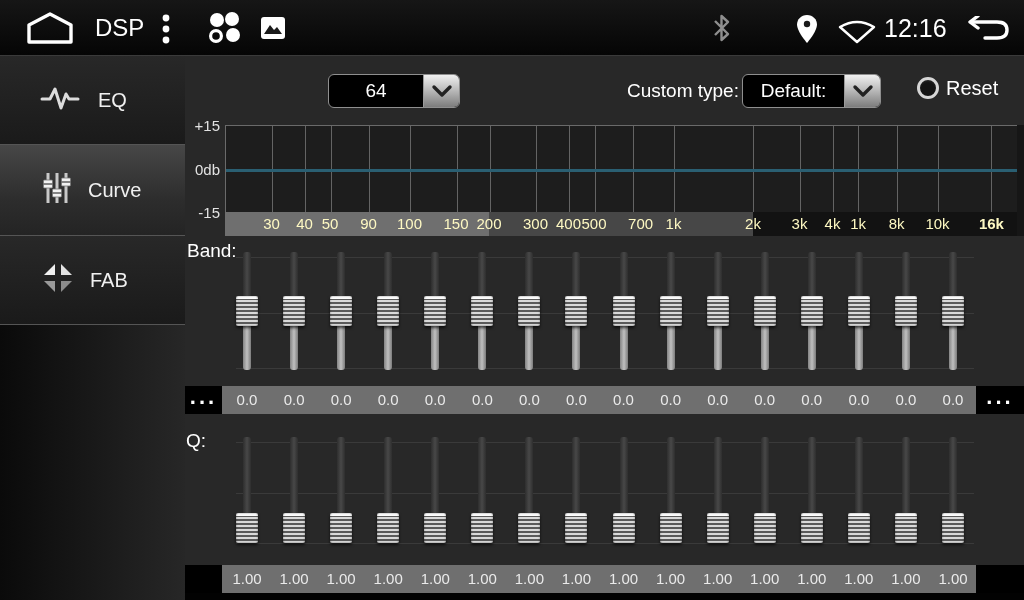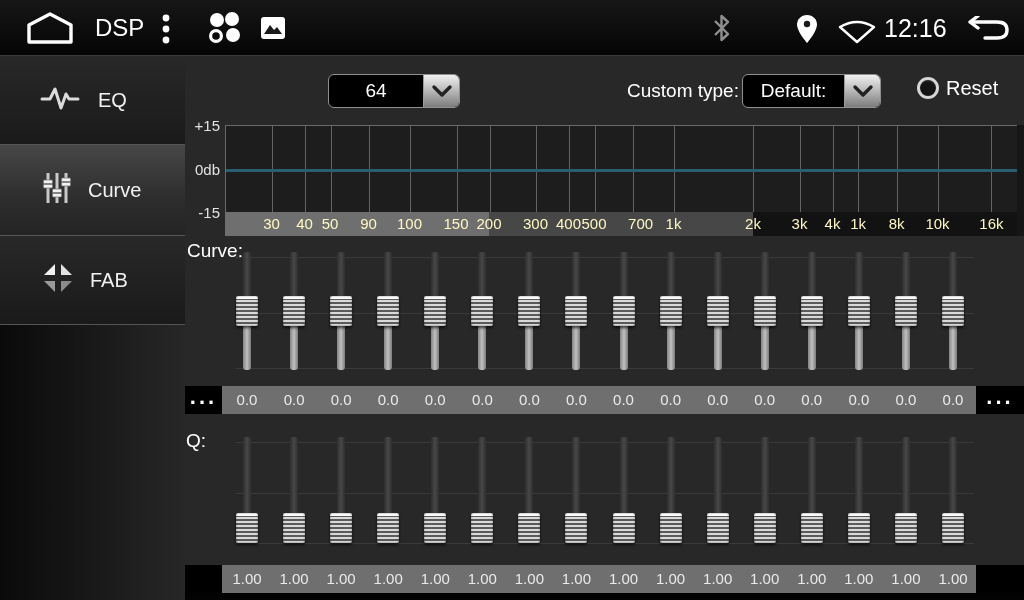--- a/index.html
+++ b/index.html
@@ -225,30 +225,30 @@
       <div class="ftick" style="left: 43.3677%;">400</div>
       <div class="ftick" style="left: 46.598%;">500</div>
       <div class="ftick" style="left: 51.4689%; margin-left: 8px;">700</div>
       <div class="ftick" style="left: 56.6323%;">1k</div>
       <div class="ftick" style="left: 66.6667%;">2k</div>
       <div class="ftick" style="left: 72.5364%;">3k</div>
       <div class="ftick" style="left: 76.701%;">4k</div>
       <div class="ftick" style="left: 79.9313%;">1k</div>
       <div class="ftick" style="left: 84.8023%;">8k</div>
       <div class="ftick" style="left: 89.9657%;">10k</div>
-      <div class="ftick" style="left: 96.7697%;">16k</div>
+      <div class="ftick" style="left: 96.7697%; font-weight: bold;">16k</div>
     </div>
   <div id="plot-right-gap"></div>
   <div id="ylabels">
       <div class="ylab" style="left: 188px; top: 125px;">+15</div>
       <div class="ylab" style="left: 188px; top: 168.5px;">0db</div>
       <div class="ylab" style="left: 188px; top: 212px;">-15</div>
     </div>
 
-  <div class="sec-label" style="left:187px;top:240px;">Curve:</div>
+  <div class="sec-label" style="left:187px;top:240px;">Band:</div>
   <div id="gain-sliders">
       <div class="hline" style="left: 236px; top: 257px; width: 738px;"></div>
       <div class="hline" style="left: 236px; top: 313px; width: 738px;"></div>
       <div class="hline" style="left: 236px; top: 368px; width: 738px;"></div>
       <div class="vslider" style="left: 236px; top: 248px; width: 22px; height: 126px;">
         <div class="trk-dark" style="top: 4px; height: 59px;"></div>
         <div class="trk-light" style="top: 63px; height: 59px;"></div>
         <div class="thumb" style="top: 48px;"></div>
       </div>
       <div class="vslider" style="left: 283.067px; top: 248px; width: 22px; height: 126px;">

